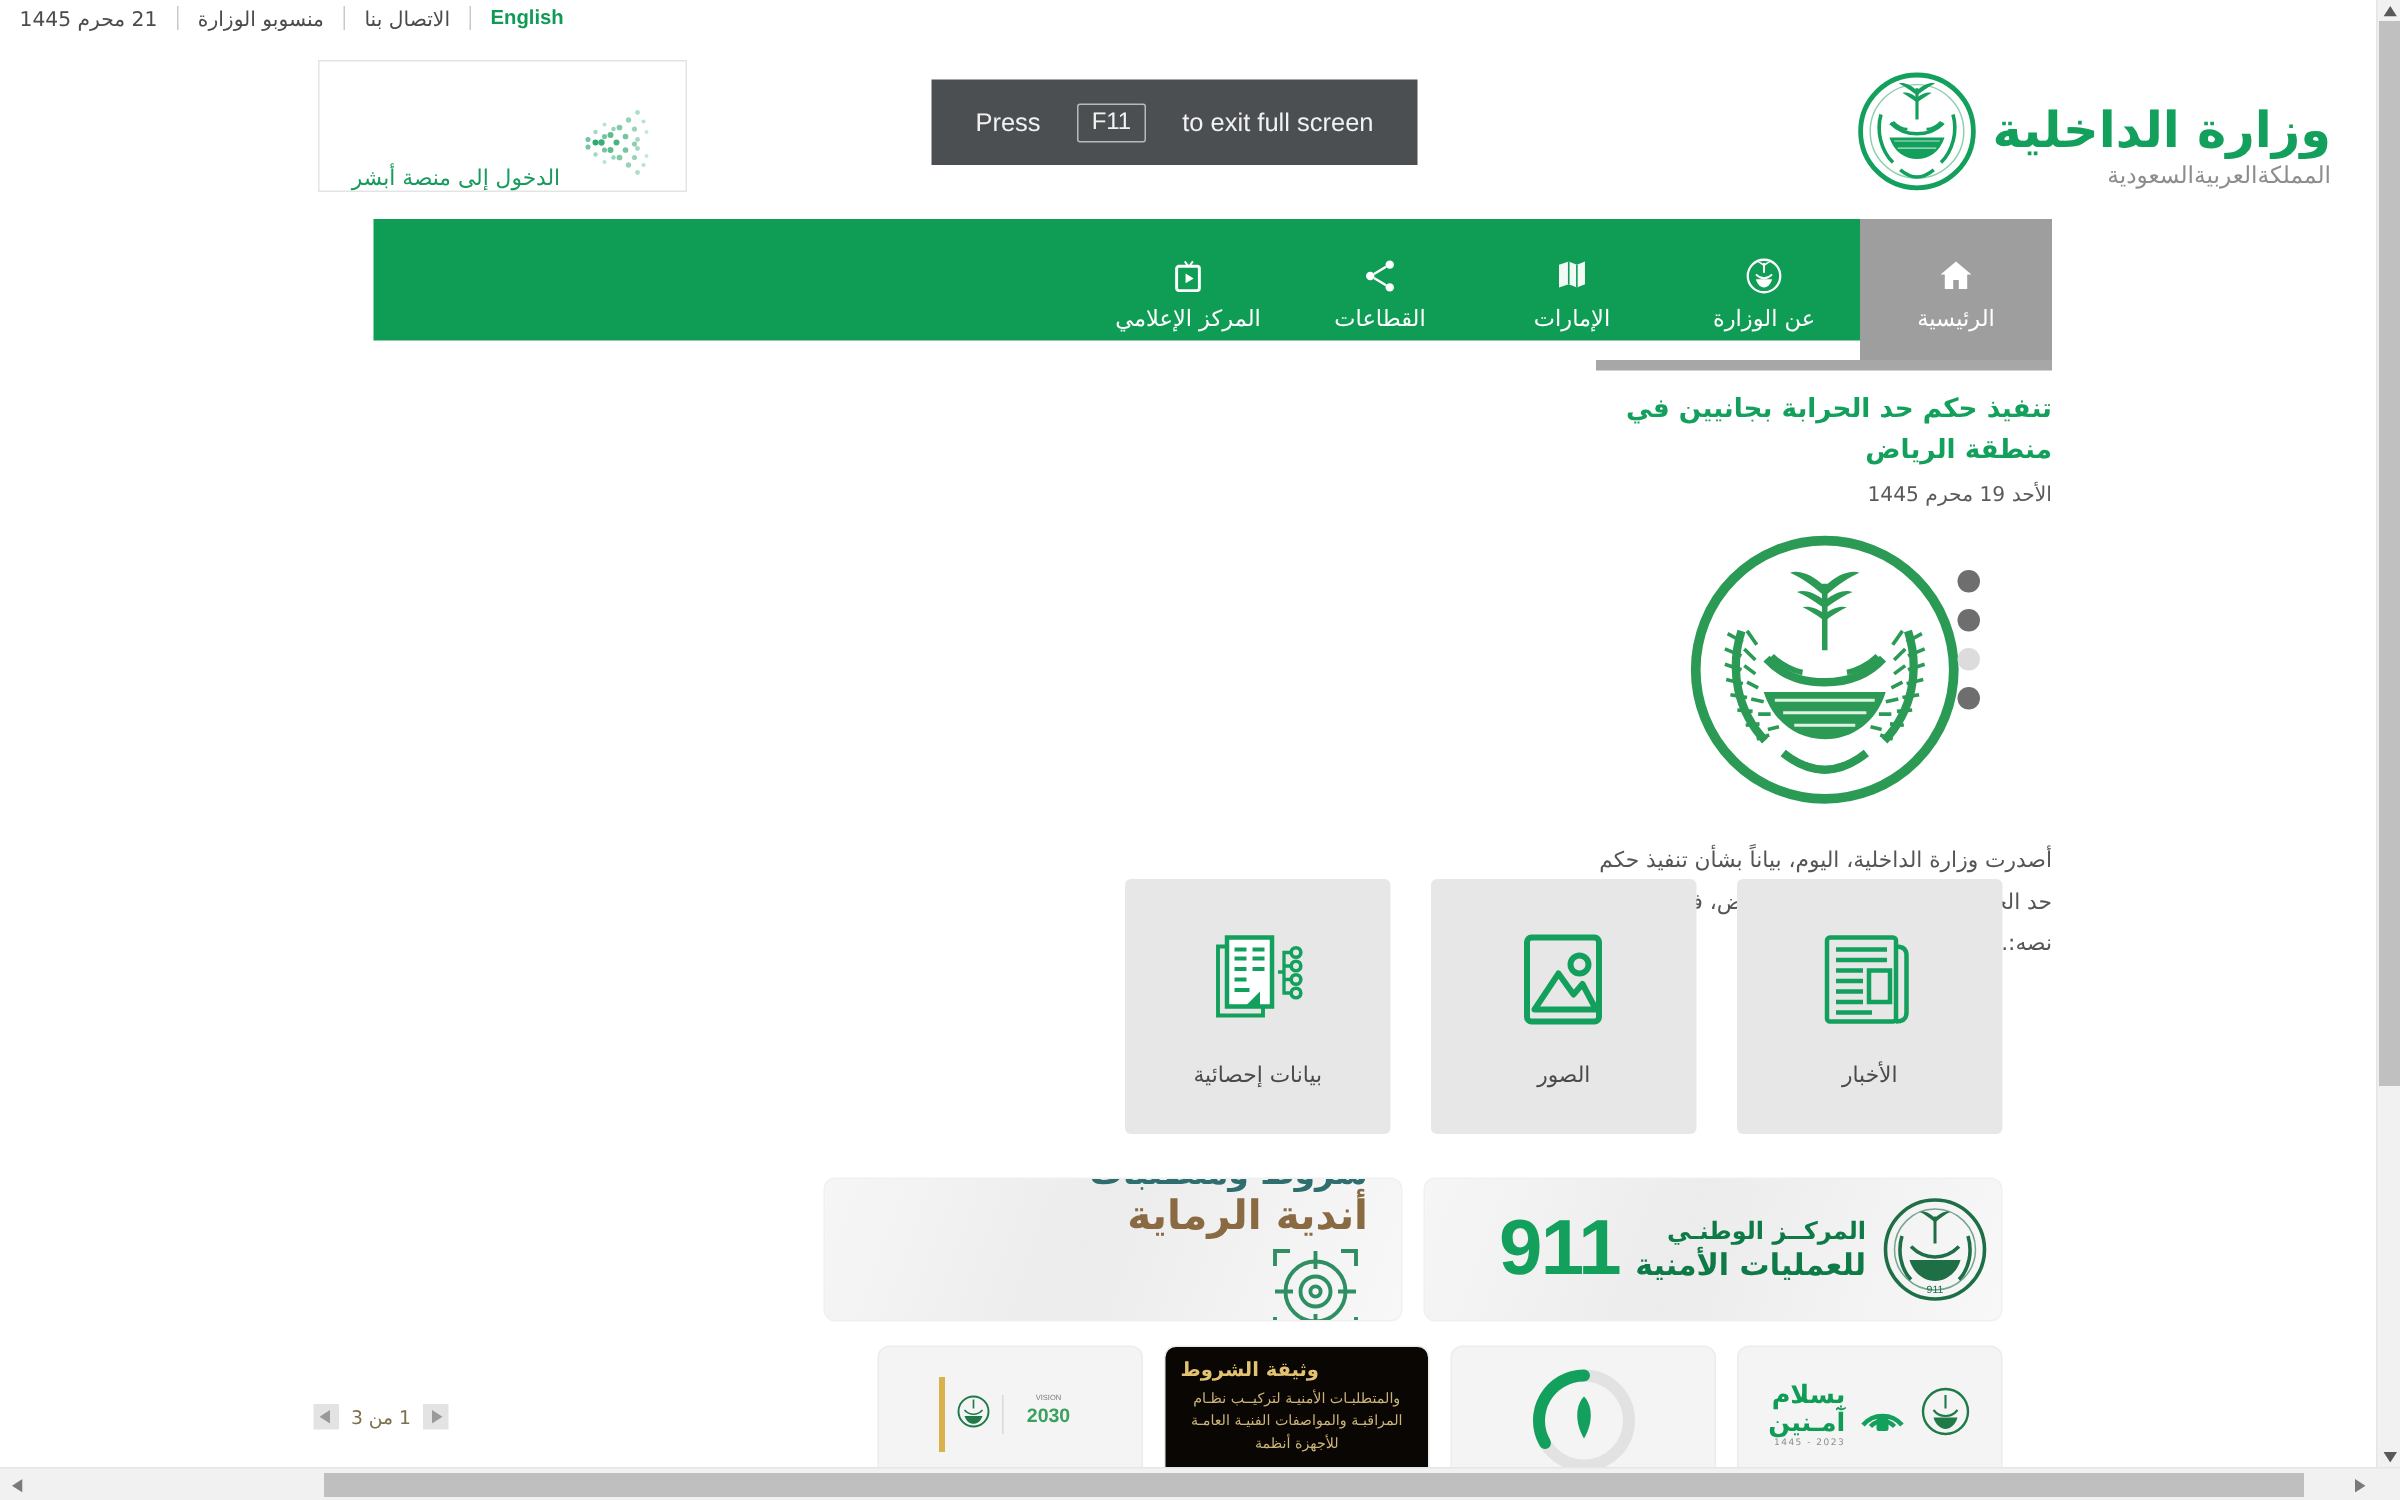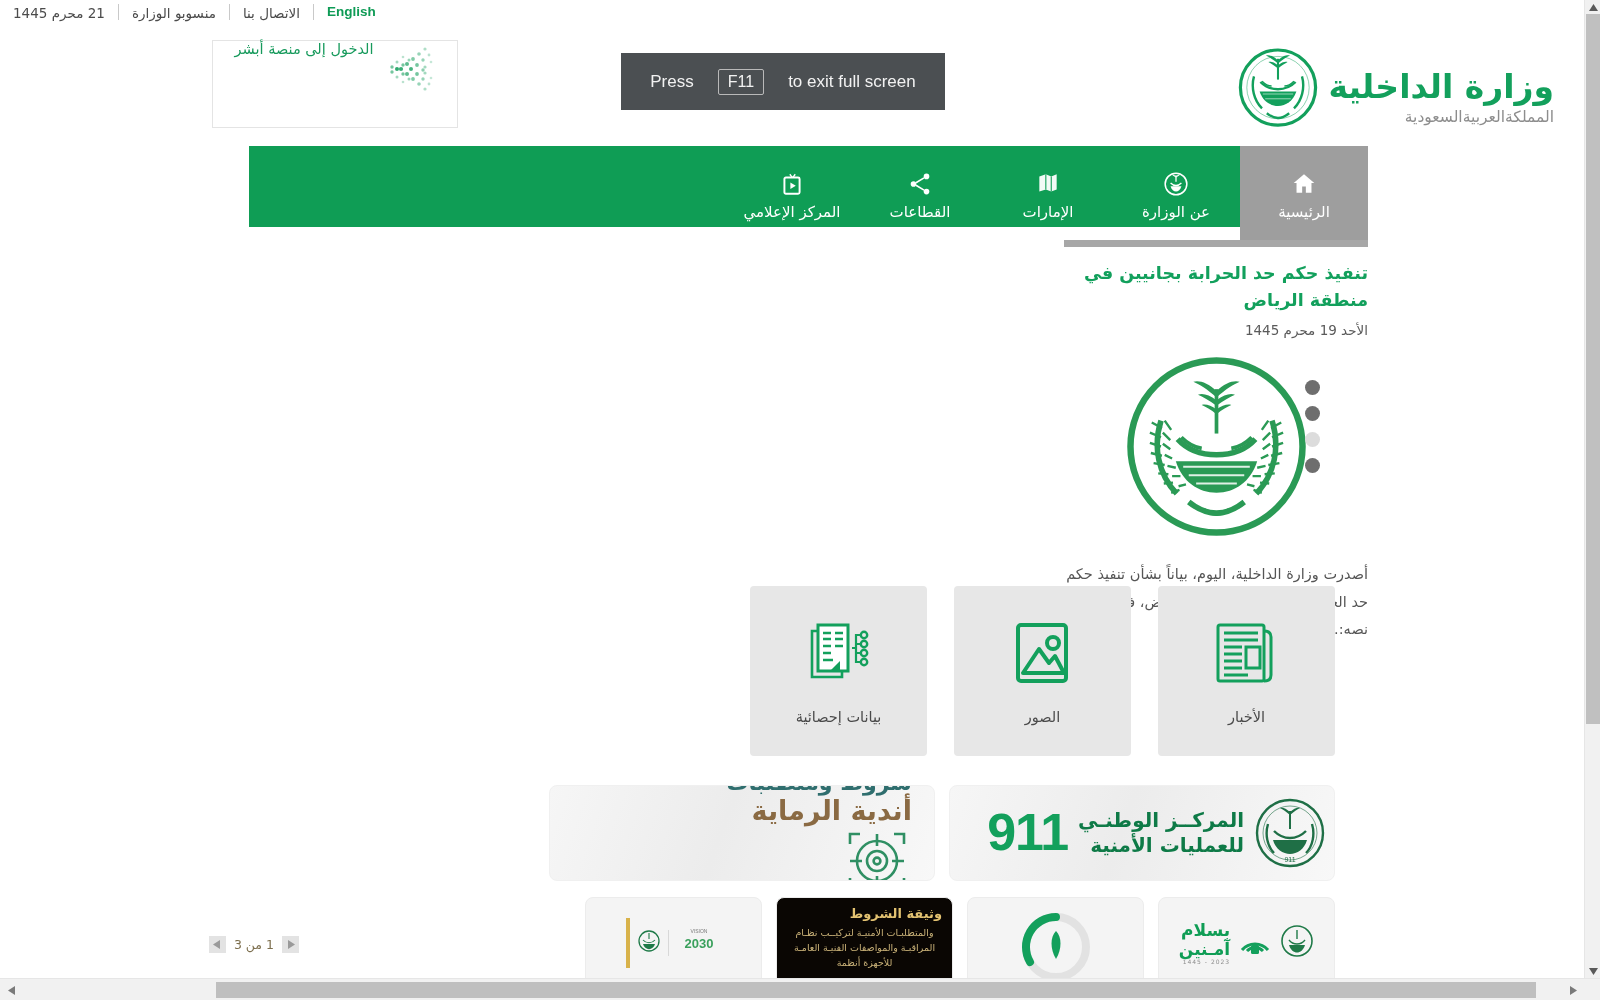--- a/index.html
+++ b/index.html
@@ -63,21 +63,21 @@
     top: 34px; left: 0;
     width: 1584px; height: 112px;
   }
   .absher-box {
     position: absolute;
     top: 6px; right: 1126px;
     width: 246px; height: 88px;
     border: 1px solid #e4e4e4;
     background: #fff;
     display: flex;
-    align-items: flex-start;
+    align-items: flex-end;
     justify-content: center;
     gap: 6px;
     flex-direction: row;
   }
   .absher-text {
     font-size: 14.5px;
     color: #179a5c;
     white-space: nowrap;
     order: 2;
   }
@@ -264,21 +264,21 @@
     background: linear-gradient(110deg,#f6f6f6 0%,#ececec 45%,#f8f8f8 100%);
     display: flex;
     align-items: center;
     justify-content: flex-start;
     cursor: pointer;
     border: 1px solid #f0f0f0;
   }
   .bn-911 { display: flex; flex-direction: row; align-items: center; gap: 10px; padding-right: 8px; }
   .bn-emblem { width: 72px; height: 76px; flex: 0 0 auto; }
   .bn-text-911 { text-align: right; line-height: 1.25; }
-  .bn-t1 { font-size: 20px; color: #0e7a47; font-weight: bold; letter-spacing: 1px; white-space: nowrap;}
+  .bn-t1 { font-size: 16px; color: #0e7a47; font-weight: bold; letter-spacing: 1px; white-space: nowrap;}
   .bn-t2 { font-size: 20px; color: #0e7a47; font-weight: bold; white-space: nowrap;}
   .bn-911num {
     font-size: 52px; color: #13a05c; font-weight: bold;
     font-family: "Liberation Sans", sans-serif;
     letter-spacing: -1px;
     line-height: 0.95;
   }
   .bn-shoot { display: flex; flex-direction: column; align-items: flex-start; padding-right: 22px; }
   .bn-s1 { font-size: 22px; color: #2f6e6e; font-weight: bold; white-space: nowrap;}
   .bn-s2 { font-size: 27px; color: #8a6a43; font-weight: bold; white-space: nowrap;}
@@ -306,21 +306,21 @@
     justify-content: center;
     cursor: pointer;
   }
   .bn-dark {
     background: #0a0603;
     color: #d6b25c;
     text-align: center;
     padding: 8px 10px 0;
     display: flex;
     flex-direction: column;
-    align-items: flex-start;
+    align-items: flex-end;
     justify-content: flex-start;
   }
   .bn-dark-t { font-size: 13px; font-weight: bold; color: #e3c271; margin-bottom: 4px;}
   .bn-dark-s { font-size: 9.5px; color: #cbb379; line-height: 1.6; }
   .bn-2030 { display: flex; align-items: center; gap: 8px; flex-direction: row; }
   .bn-salam { display: flex; align-items: center; gap: 8px; flex-direction: row; }
   .bn-salam-txt { font-size: 17px; color: #0f9d55; font-weight: bold; line-height: 1.1; text-align: right;}
   .bn-salam-yr { font-size: 6px; color: #8d8d8d; letter-spacing: 1px; }
 
   

